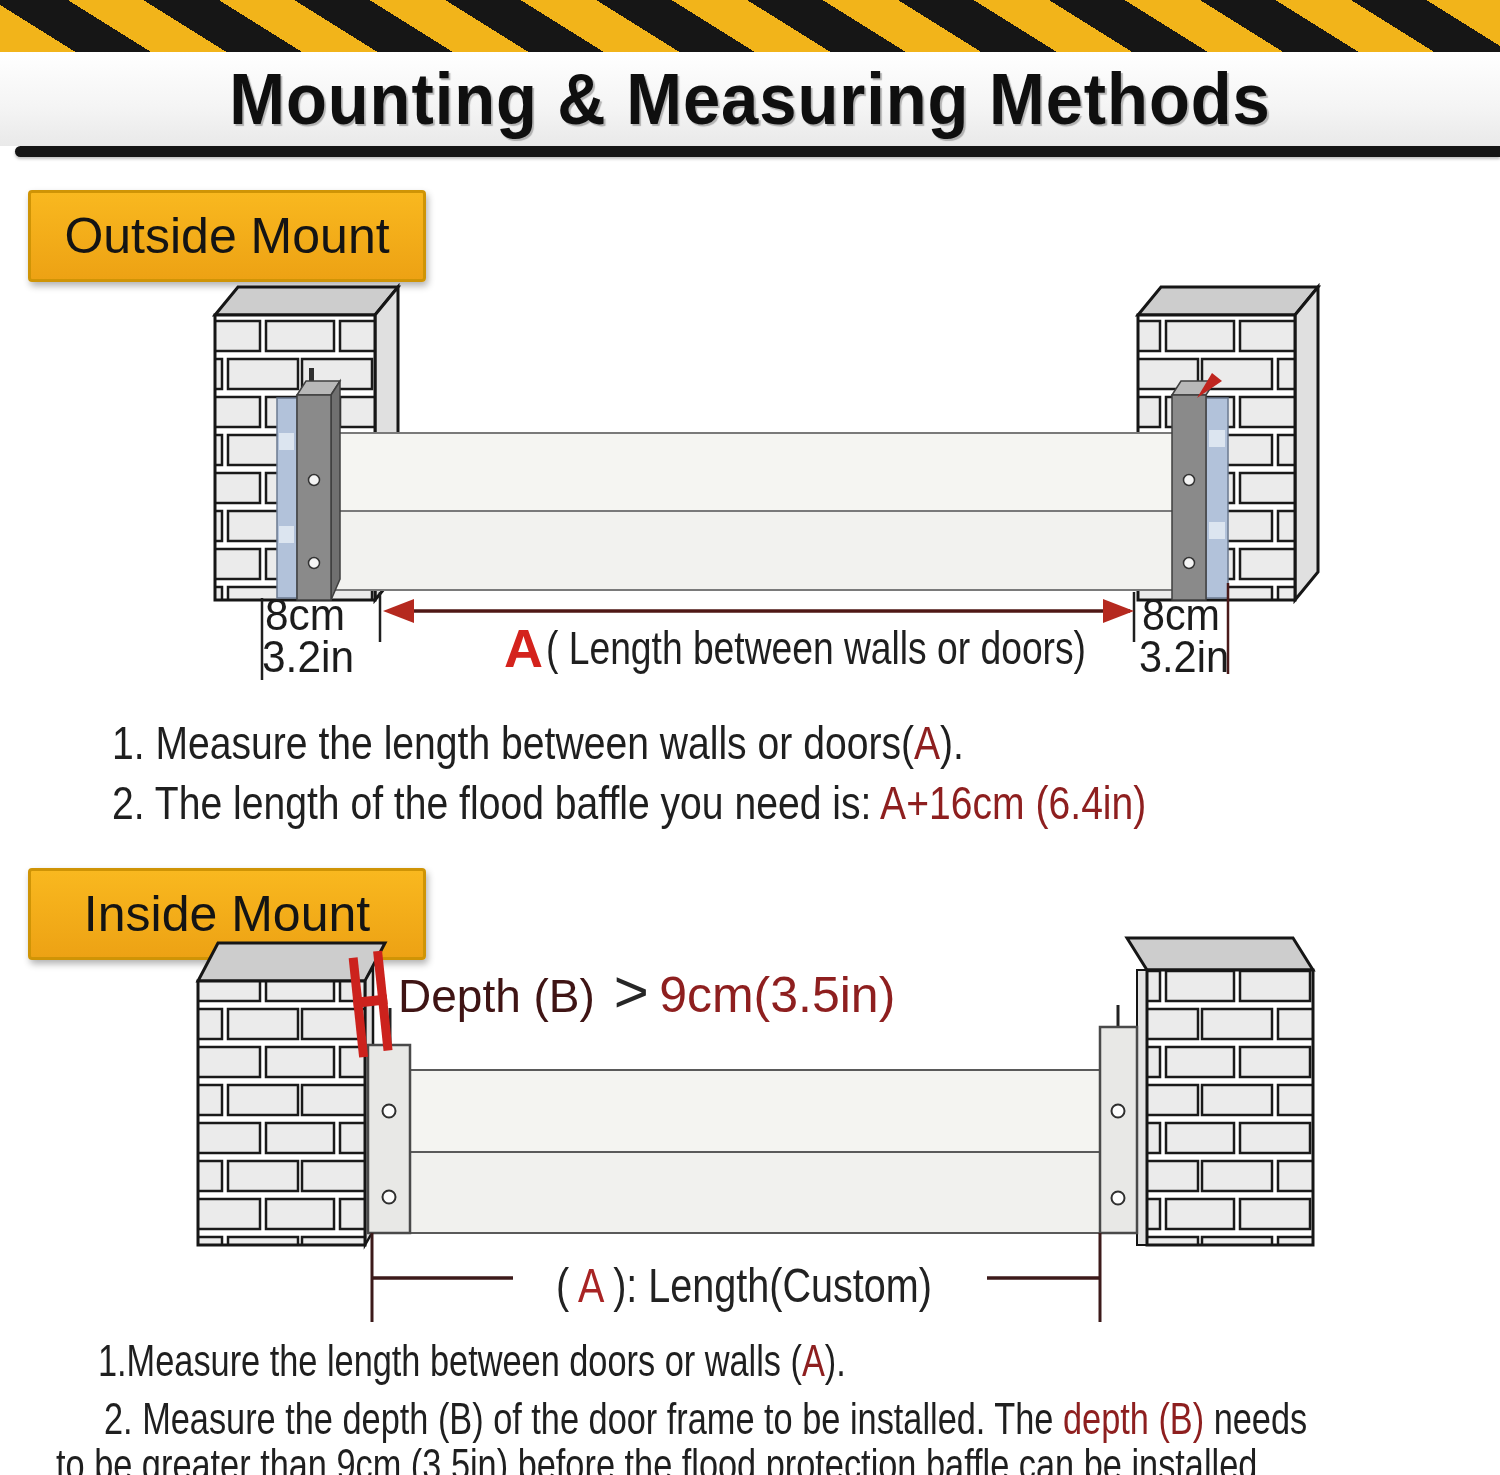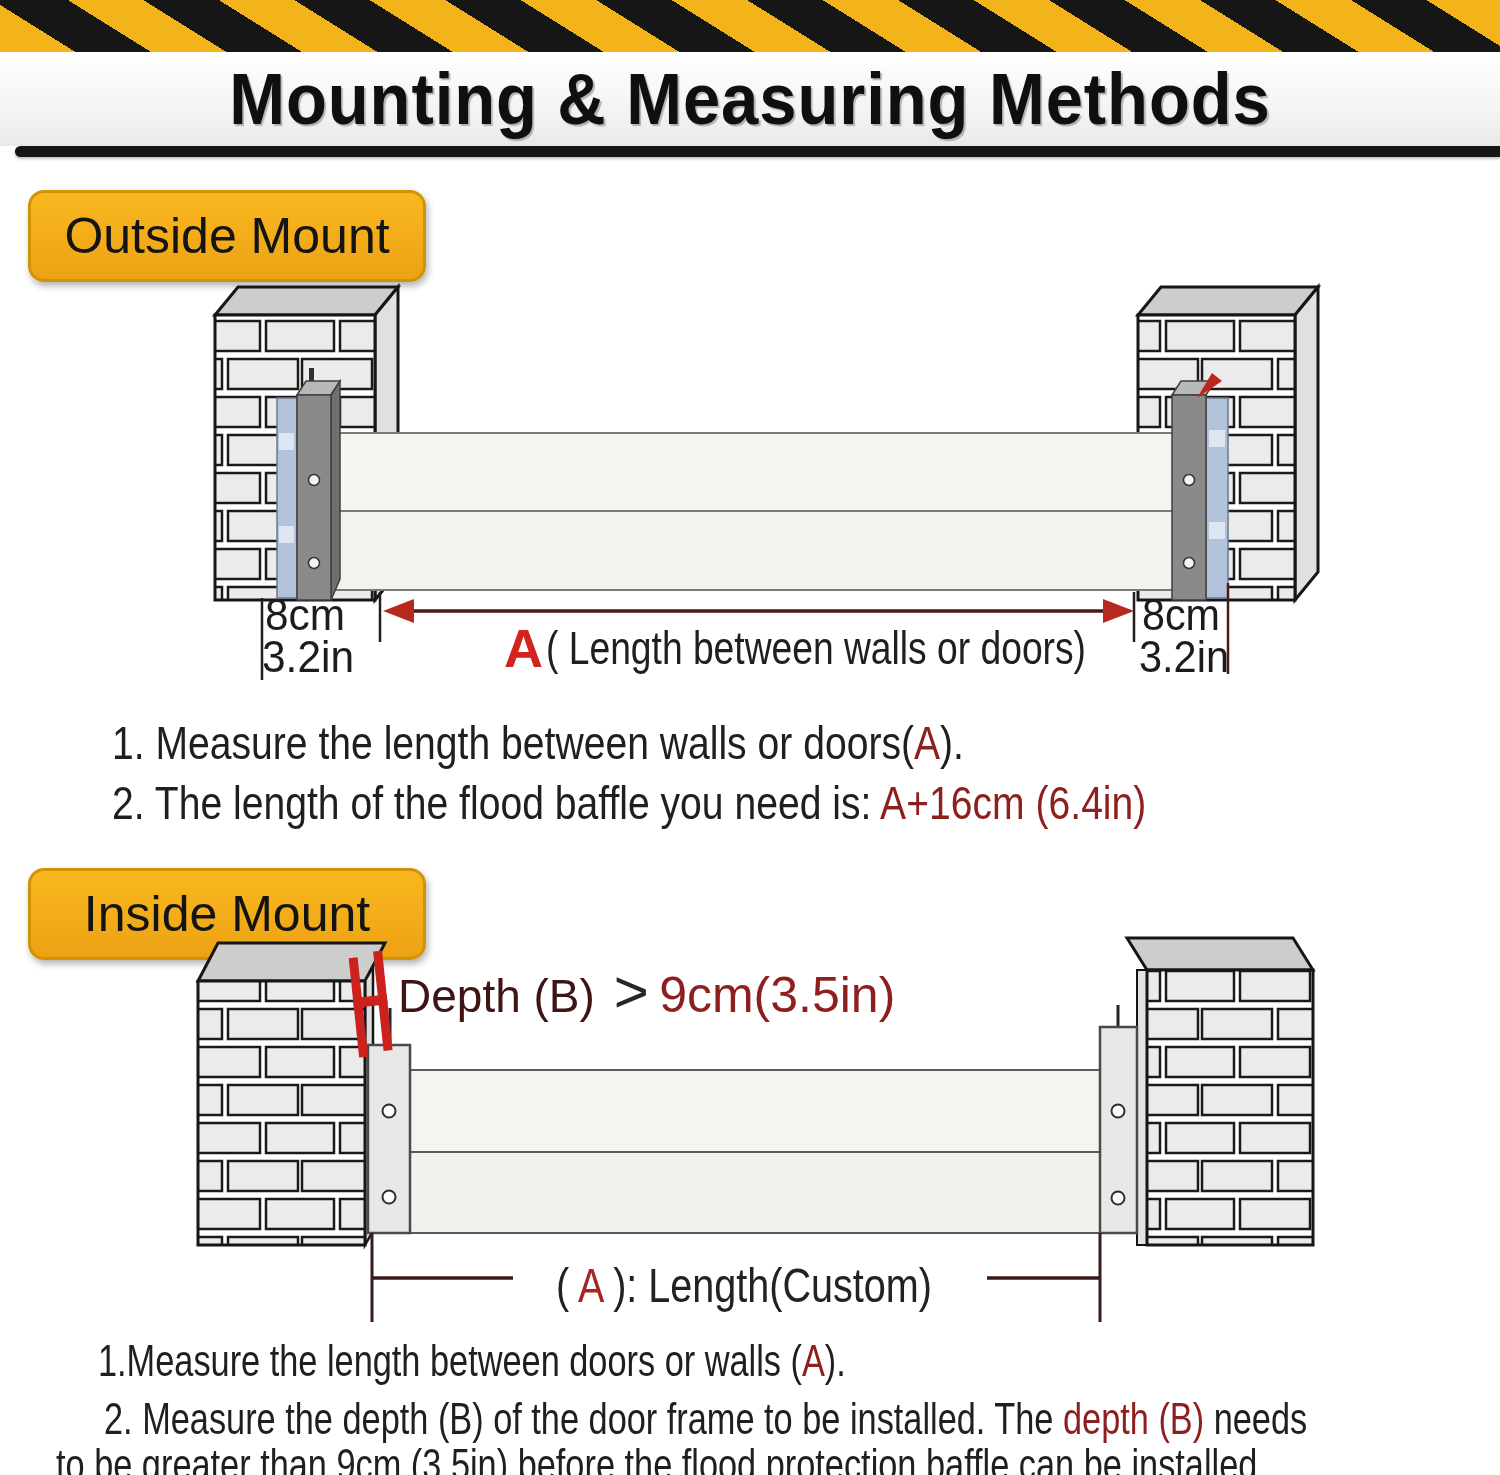--- a/index.html
+++ b/index.html
@@ -26,21 +26,21 @@
   }
   #divider-bar {
     position:absolute; left:15px; top:146px; width:1485px; height:11px;
     background:#151515; border-radius:6px 0 0 6px;
     box-shadow:0 2px 3px rgba(0,0,0,.25);
   }
   
   .badge {
     position:absolute; left:28px; width:398px; height:92px;
     background:linear-gradient(180deg,#f9b81f 0%, #eda214 100%);
-    border:3px solid #cf9406; border-radius:16px;
+    border:3px solid #cf9406; border-radius:4px;
     box-shadow:2px 4px 7px rgba(0,0,0,.3);
     display:flex; align-items:center; justify-content:center;
     font-size:50px; color:#141414; white-space:nowrap;
   }
   #outside-badge { top:190px; }
   #inside-badge  { top:868px; }
   
   .diagram { position:absolute; left:0; width:1500px; }
   #outside-svg { top:280px; height:405px; }
   #inside-svg  { top:930px; height:412px; }

